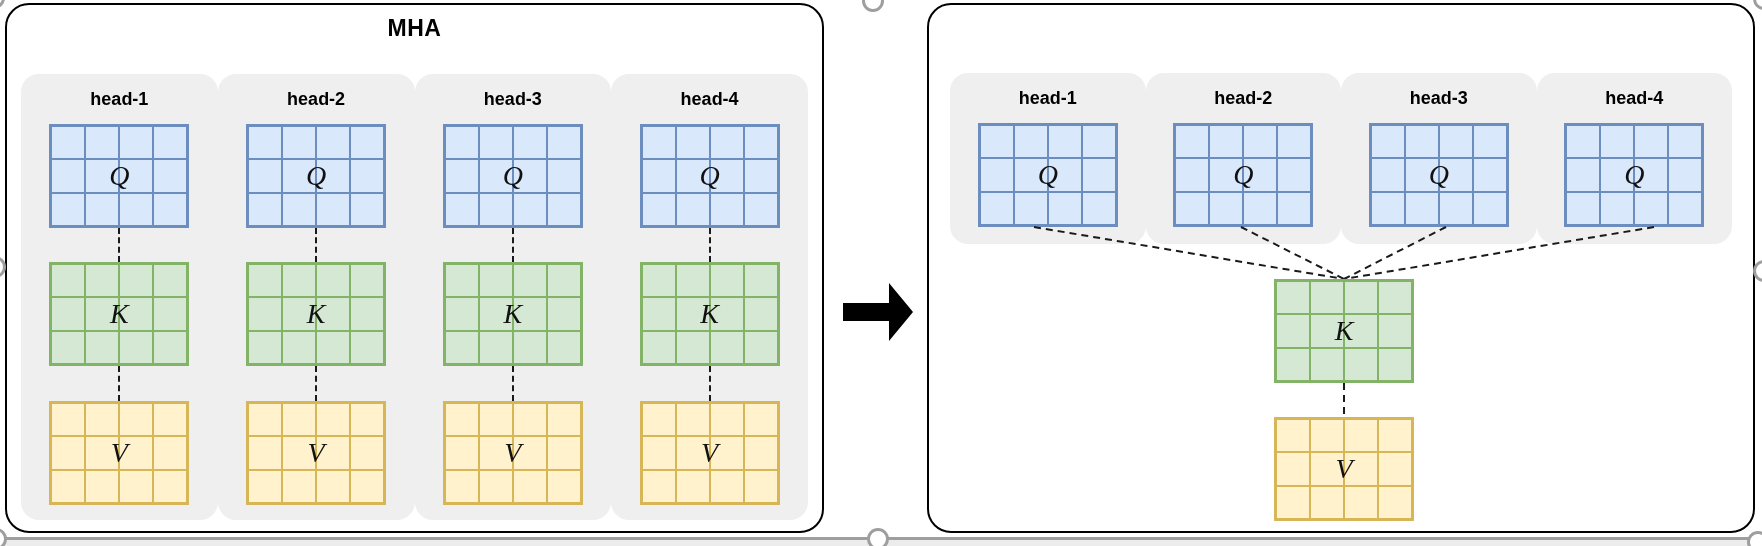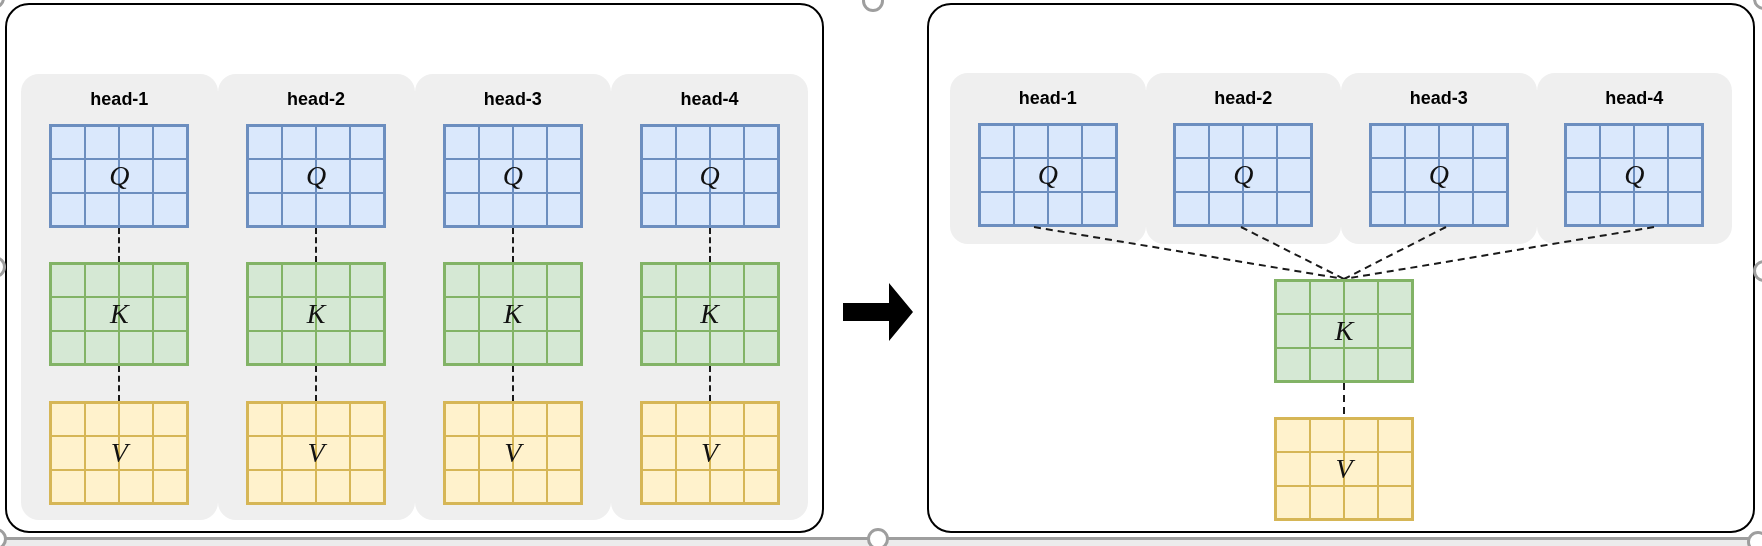--- a/index.html
+++ b/index.html
@@ -109,20 +109,21 @@
     border:3px solid var(--handle-gray,#9e9e9e);
     box-sizing:border-box;
     transform:translate(-50%,-50%);
     z-index:10;
   }
 </style>
 </head>
 <body>
 
 <div class="panel mha">
+  <div class="panel-title">MHA</div>
   <div class="heads-row">
 
     <div class="head-card">
       <div class="head-label">head-1</div>
       <div class="matrix q">
           <span class="mlabel">Q</span>
           <div class="cell"></div>
           <div class="cell"></div>
           <div class="cell"></div>
           <div class="cell"></div>

